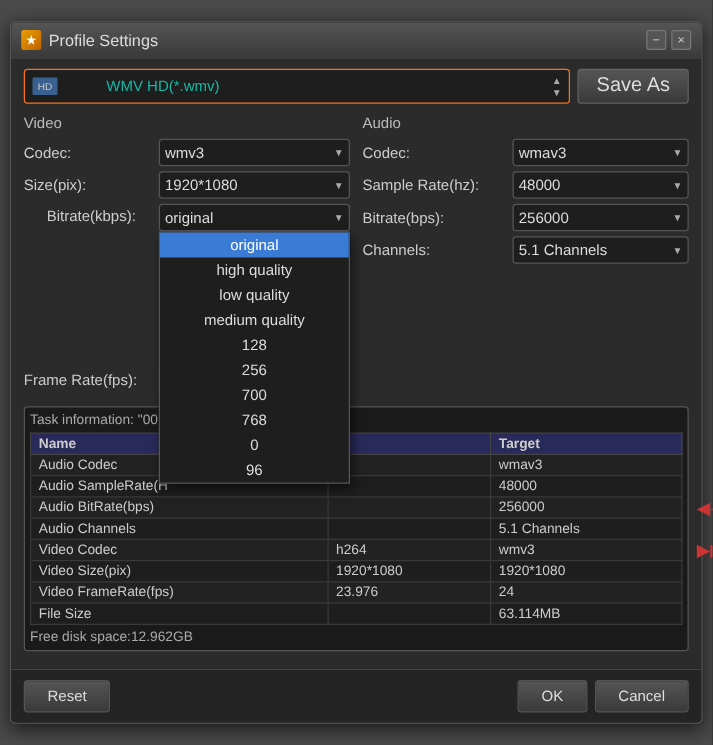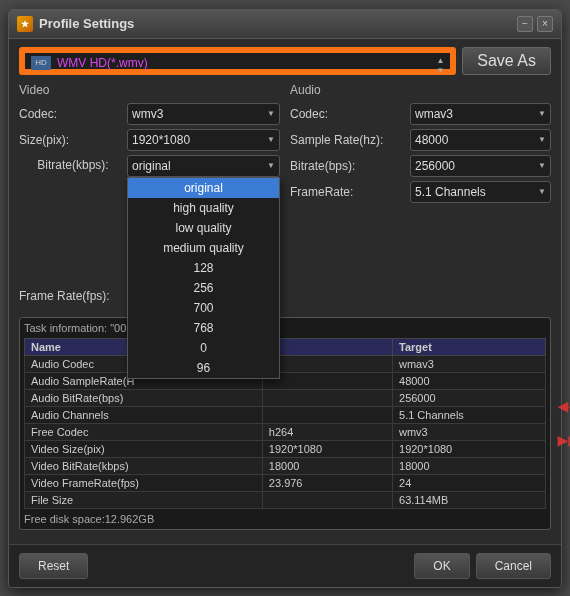--- a/index.html
+++ b/index.html
@@ -33,21 +33,21 @@
       width: 16px; height: 16px;
       background: linear-gradient(135deg, #e8a000, #c06000);
       border-radius: 2px;
       margin-right: 6px;
       display: flex; align-items: center; justify-content: center;
       color: white; font-size: 9px; font-weight: bold;
     }
     .titlebar-title {
       color: #ddd;
       font-size: 13px;
-      font-weight: bold;
+      font-weight: normal;
       flex: 1;
     }
     .titlebar-controls {
       display: flex; gap: 4px;
     }
     .titlebar-btn {
       width: 16px; height: 16px;
       background: #555;
       border: 1px solid #777;
       border-radius: 2px;
@@ -62,38 +62,39 @@
     }
     .profile-row {
       display: flex;
       align-items: center;
       margin-bottom: 8px;
       gap: 6px;
     }
     .profile-select-wrapper {
       flex: 1;
       display: flex;
-      align-items: flex-start;
+      align-items: center;
       background: #1e1e1e;
-      border: 6px solid #f97316;
+      border: 1px solid #f97316;
       border-radius: 3px;
       padding: 3px 6px;
       height: 28px;
+      gap: 33px;
     }
     .profile-icon {
       width: 20px; height: 14px;
       background: #3a6090;
       margin-right: 6px;
       border-radius: 1px;
       font-size: 8px;
       color: #ccc;
       display: flex; align-items: center; justify-content: center;
     }
     .profile-select-text {
-      color: #d946ef;
+      color: #14b8a6;
       font-size: 12px;
       flex: 1;
     }
     .profile-arrows {
       display: flex; flex-direction: column; gap: 1px;
       color: #aaa; font-size: 8px;
     }
     .save-as-btn {
       background: linear-gradient(to bottom, #555, #3a3a3a);
       border: 1px solid #666;
@@ -391,21 +392,21 @@
 
         <div class="field-row">
           <span class="field-label-audio">Bitrate(bps):</span>
           <div class="select-box">
             <span>256000</span>
             <span class="select-arrow">▼</span>
           </div>
         </div>
 
         <div class="field-row">
-          <span class="field-label-audio">FrameRate:</span>
+          <span class="field-label-audio">Channels:</span>
           <div class="select-box">
             <span>5.1 Channels</span>
             <span class="select-arrow">▼</span>
           </div>
         </div>
       </div>
     </div>
 
     <div style="position: relative;">
       <div class="task-info">
@@ -433,33 +434,28 @@
               <td>Audio BitRate(bps)</td>
               <td></td>
               <td>256000</td>
             </tr>
             <tr>
               <td>Audio Channels</td>
               <td></td>
               <td>5.1 Channels</td>
             </tr>
             <tr>
-              <td>Free Codec</td>
+              <td>Video Codec</td>
               <td>h264</td>
               <td>wmv3</td>
             </tr>
             <tr>
               <td>Video Size(pix)</td>
               <td>1920*1080</td>
               <td>1920*1080</td>
-            </tr>
-            <tr>
-              <td>Video BitRate(kbps)</td>
-              <td>18000</td>
-              <td>18000</td>
             </tr>
             <tr>
               <td>Video FrameRate(fps)</td>
               <td>23.976</td>
               <td>24</td>
             </tr>
             <tr>
               <td>File Size</td>
               <td></td>
               <td>63.114MB</td>

